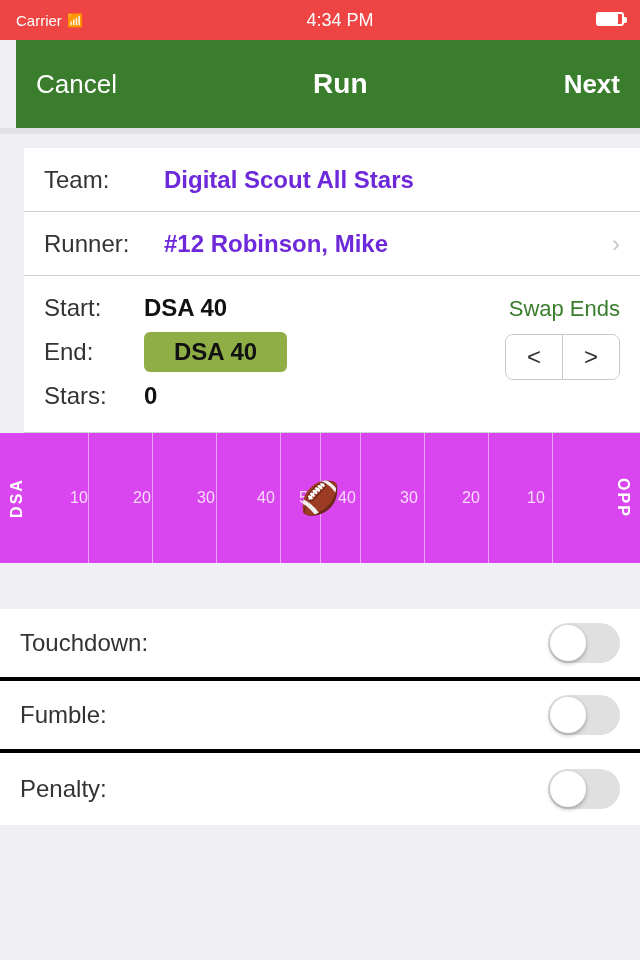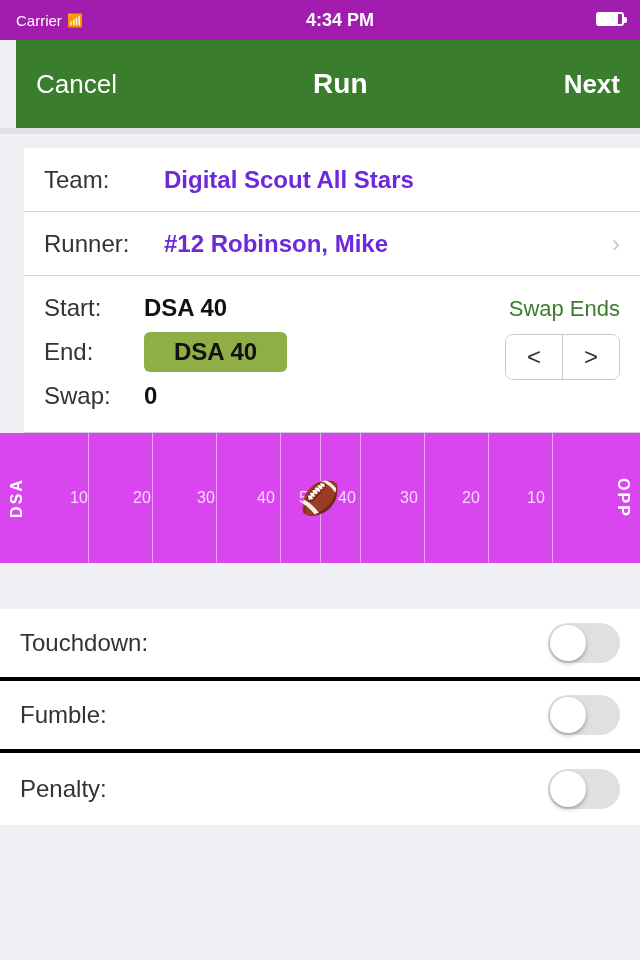--- a/index.html
+++ b/index.html
@@ -8,21 +8,21 @@
       width: 640px;
       height: 960px;
       font-family: -apple-system, 'Helvetica Neue', Helvetica, Arial, sans-serif;
       background: #efeff4;
       overflow: hidden;
     }
 
     
     .status-bar {
       height: 40px;
-      background: #a21caf;
+      background: #ef4444;
       display: flex;
       align-items: center;
       justify-content: space-between;
       padding: 16px 16px;
       color: white;
       font-size: 15px;
     }
     .status-left { display: flex; align-items: center; gap: 6px; }
     .wifi-icon { font-size: 13px; }
     .battery-icon {
@@ -291,21 +291,21 @@
     }
   </style>
 </head>
 <body>
 
 <div class="status-bar">
   <div class="status-left">
     <span>Carrier</span>
     <span class="wifi-icon">📶</span>
   </div>
-  <span style="font-size:18px;font-weight:700;">4:34 PM</span>
+  <span style="font-size:18px;font-weight:400;">4:34 PM</span>
   <div>
     <div class="battery-icon">
       <div class="battery-fill"></div>
     </div>
   </div>
 </div>
 
 <div class="nav-bar">
   <button class="nav-btn">Cancel</button>
   <span class="nav-title">Run</span>
@@ -338,21 +338,21 @@
           <span class="field-label">Start:</span>
           <span class="field-val">DSA 40</span>
         </div>
 
         <div class="field-row">
           <span class="field-label">End:</span>
           <span class="end-value-box">DSA 40</span>
         </div>
 
         <div class="field-row">
-          <span class="field-label">Swap:</span>
+          <span class="field-label">Stars:</span>
           <span class="field-val">0</span>
         </div>
 
       </div>
 
       <div style="display:flex; flex-direction:column; align-items:flex-start; justify-content:space-between; padding-top:10px;">
 
         <button class="swap-ends-btn">Swap Ends</button>
 
         <div style="height:12px;"></div>

